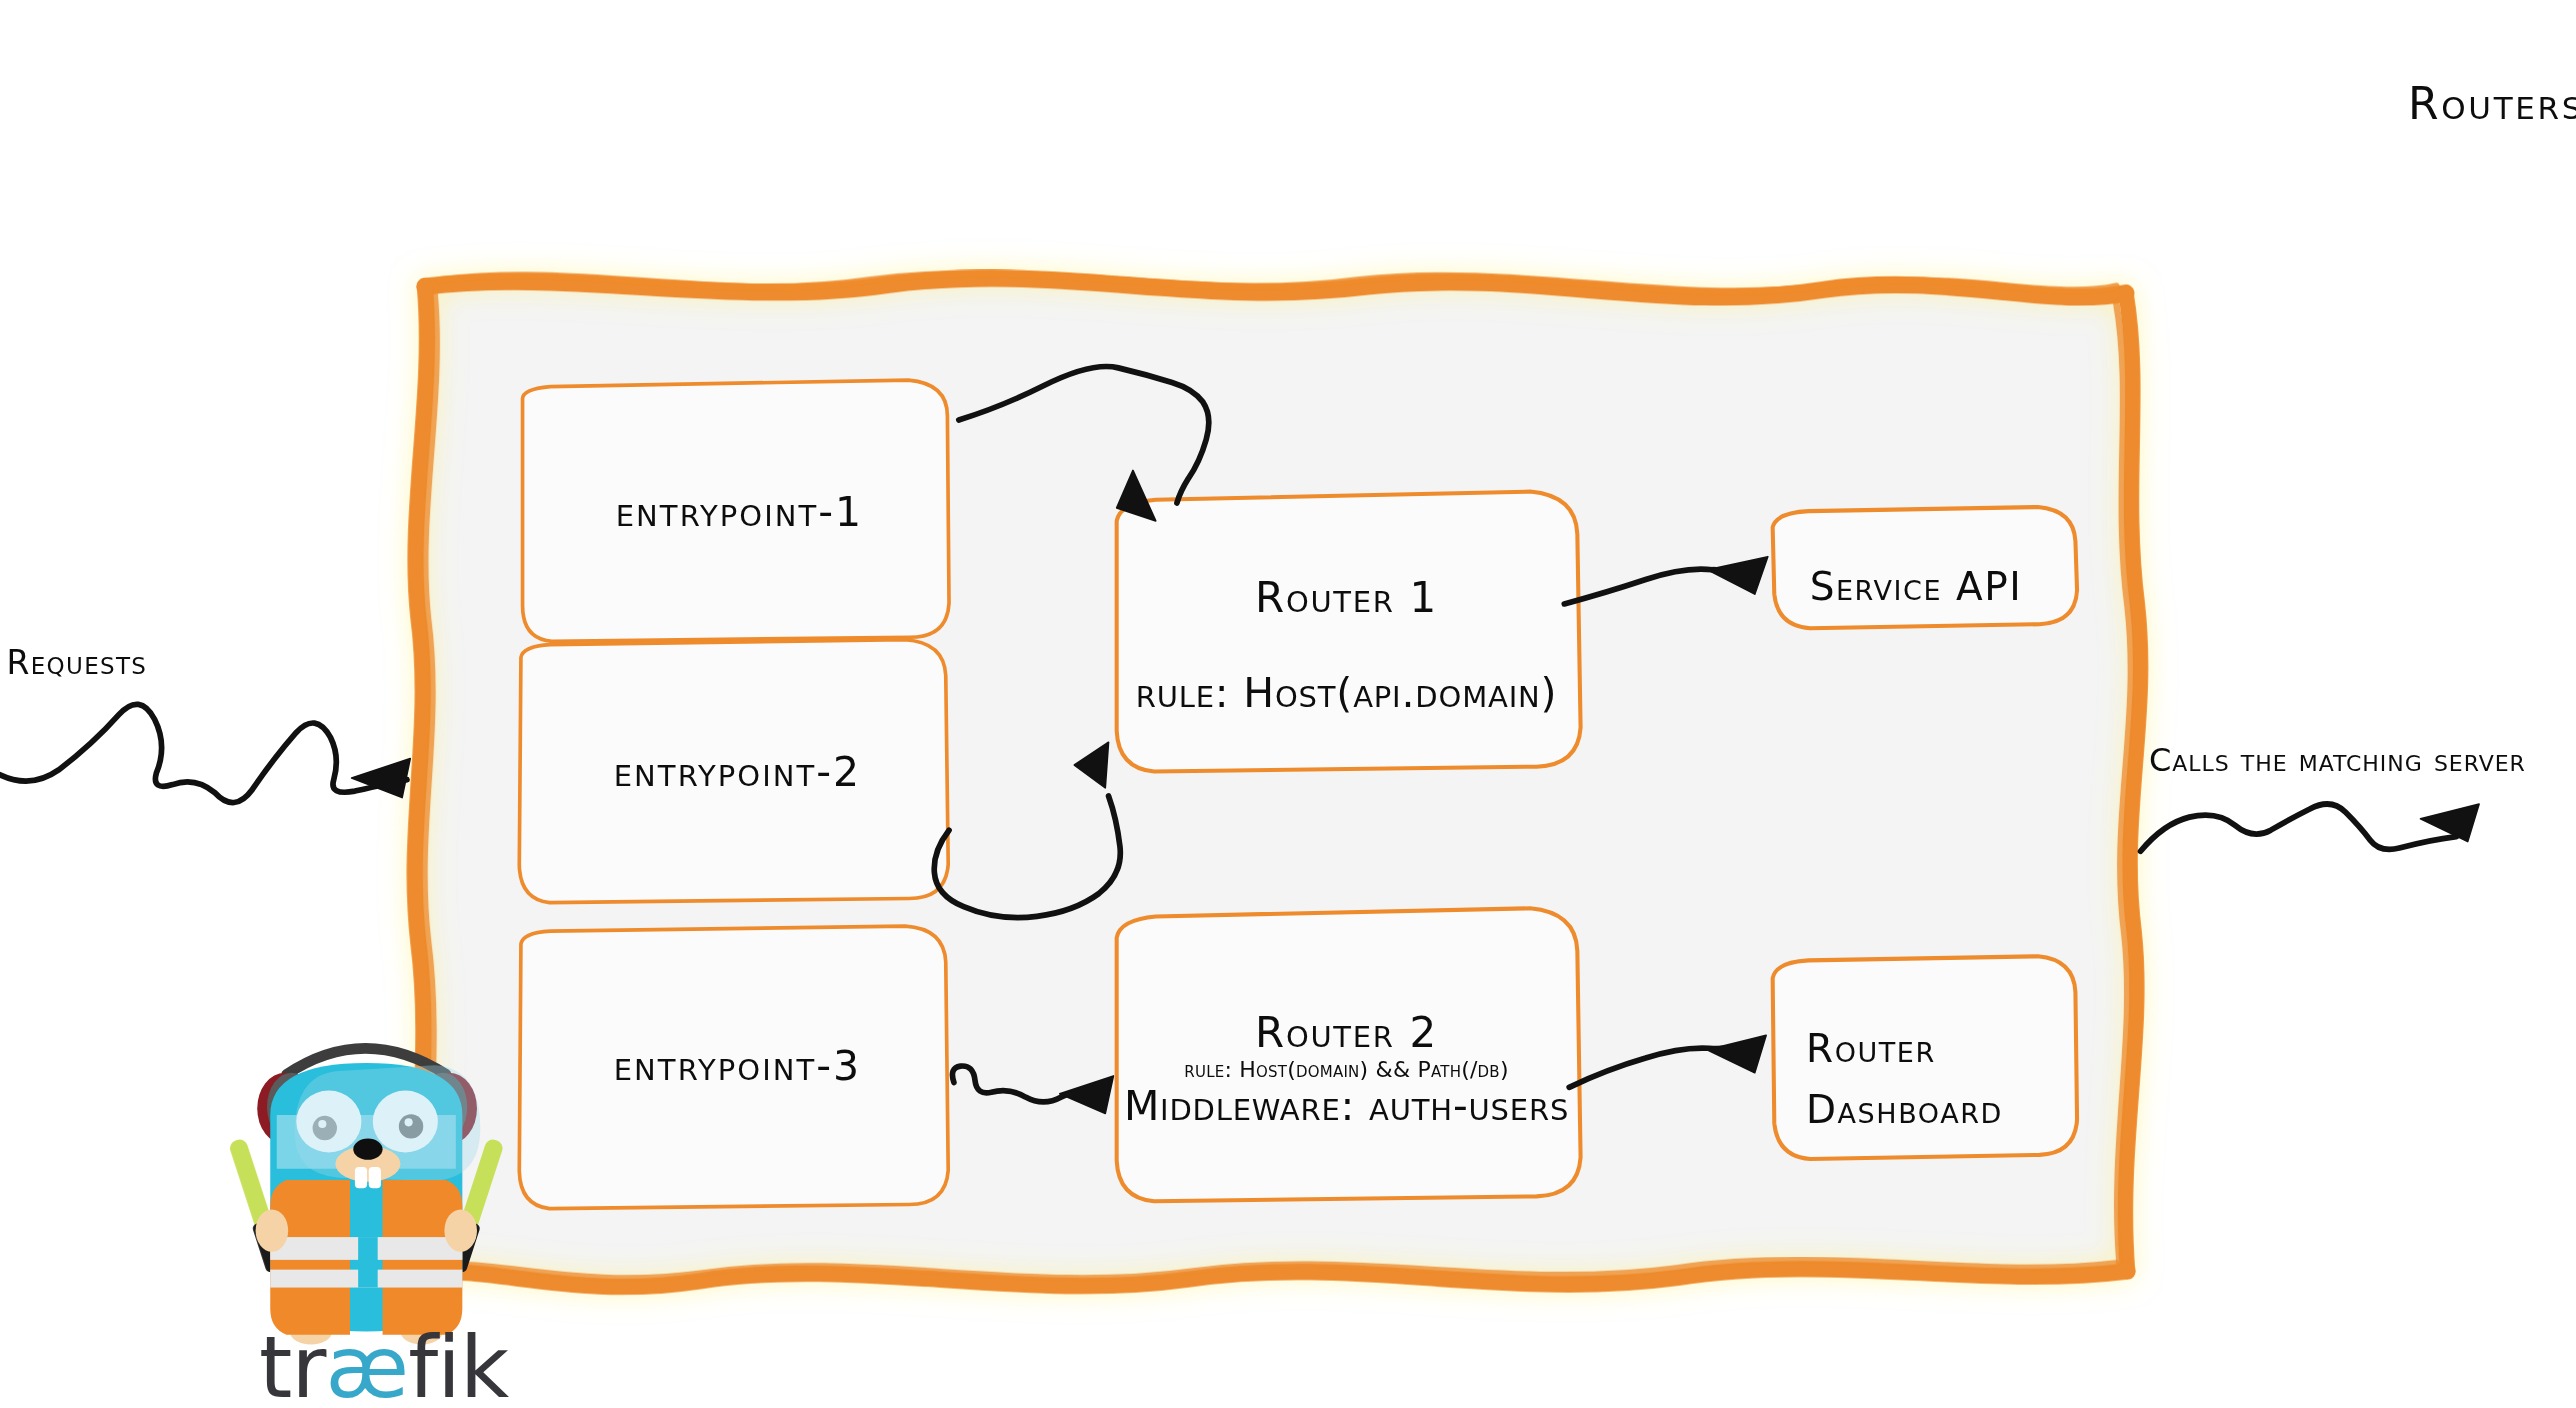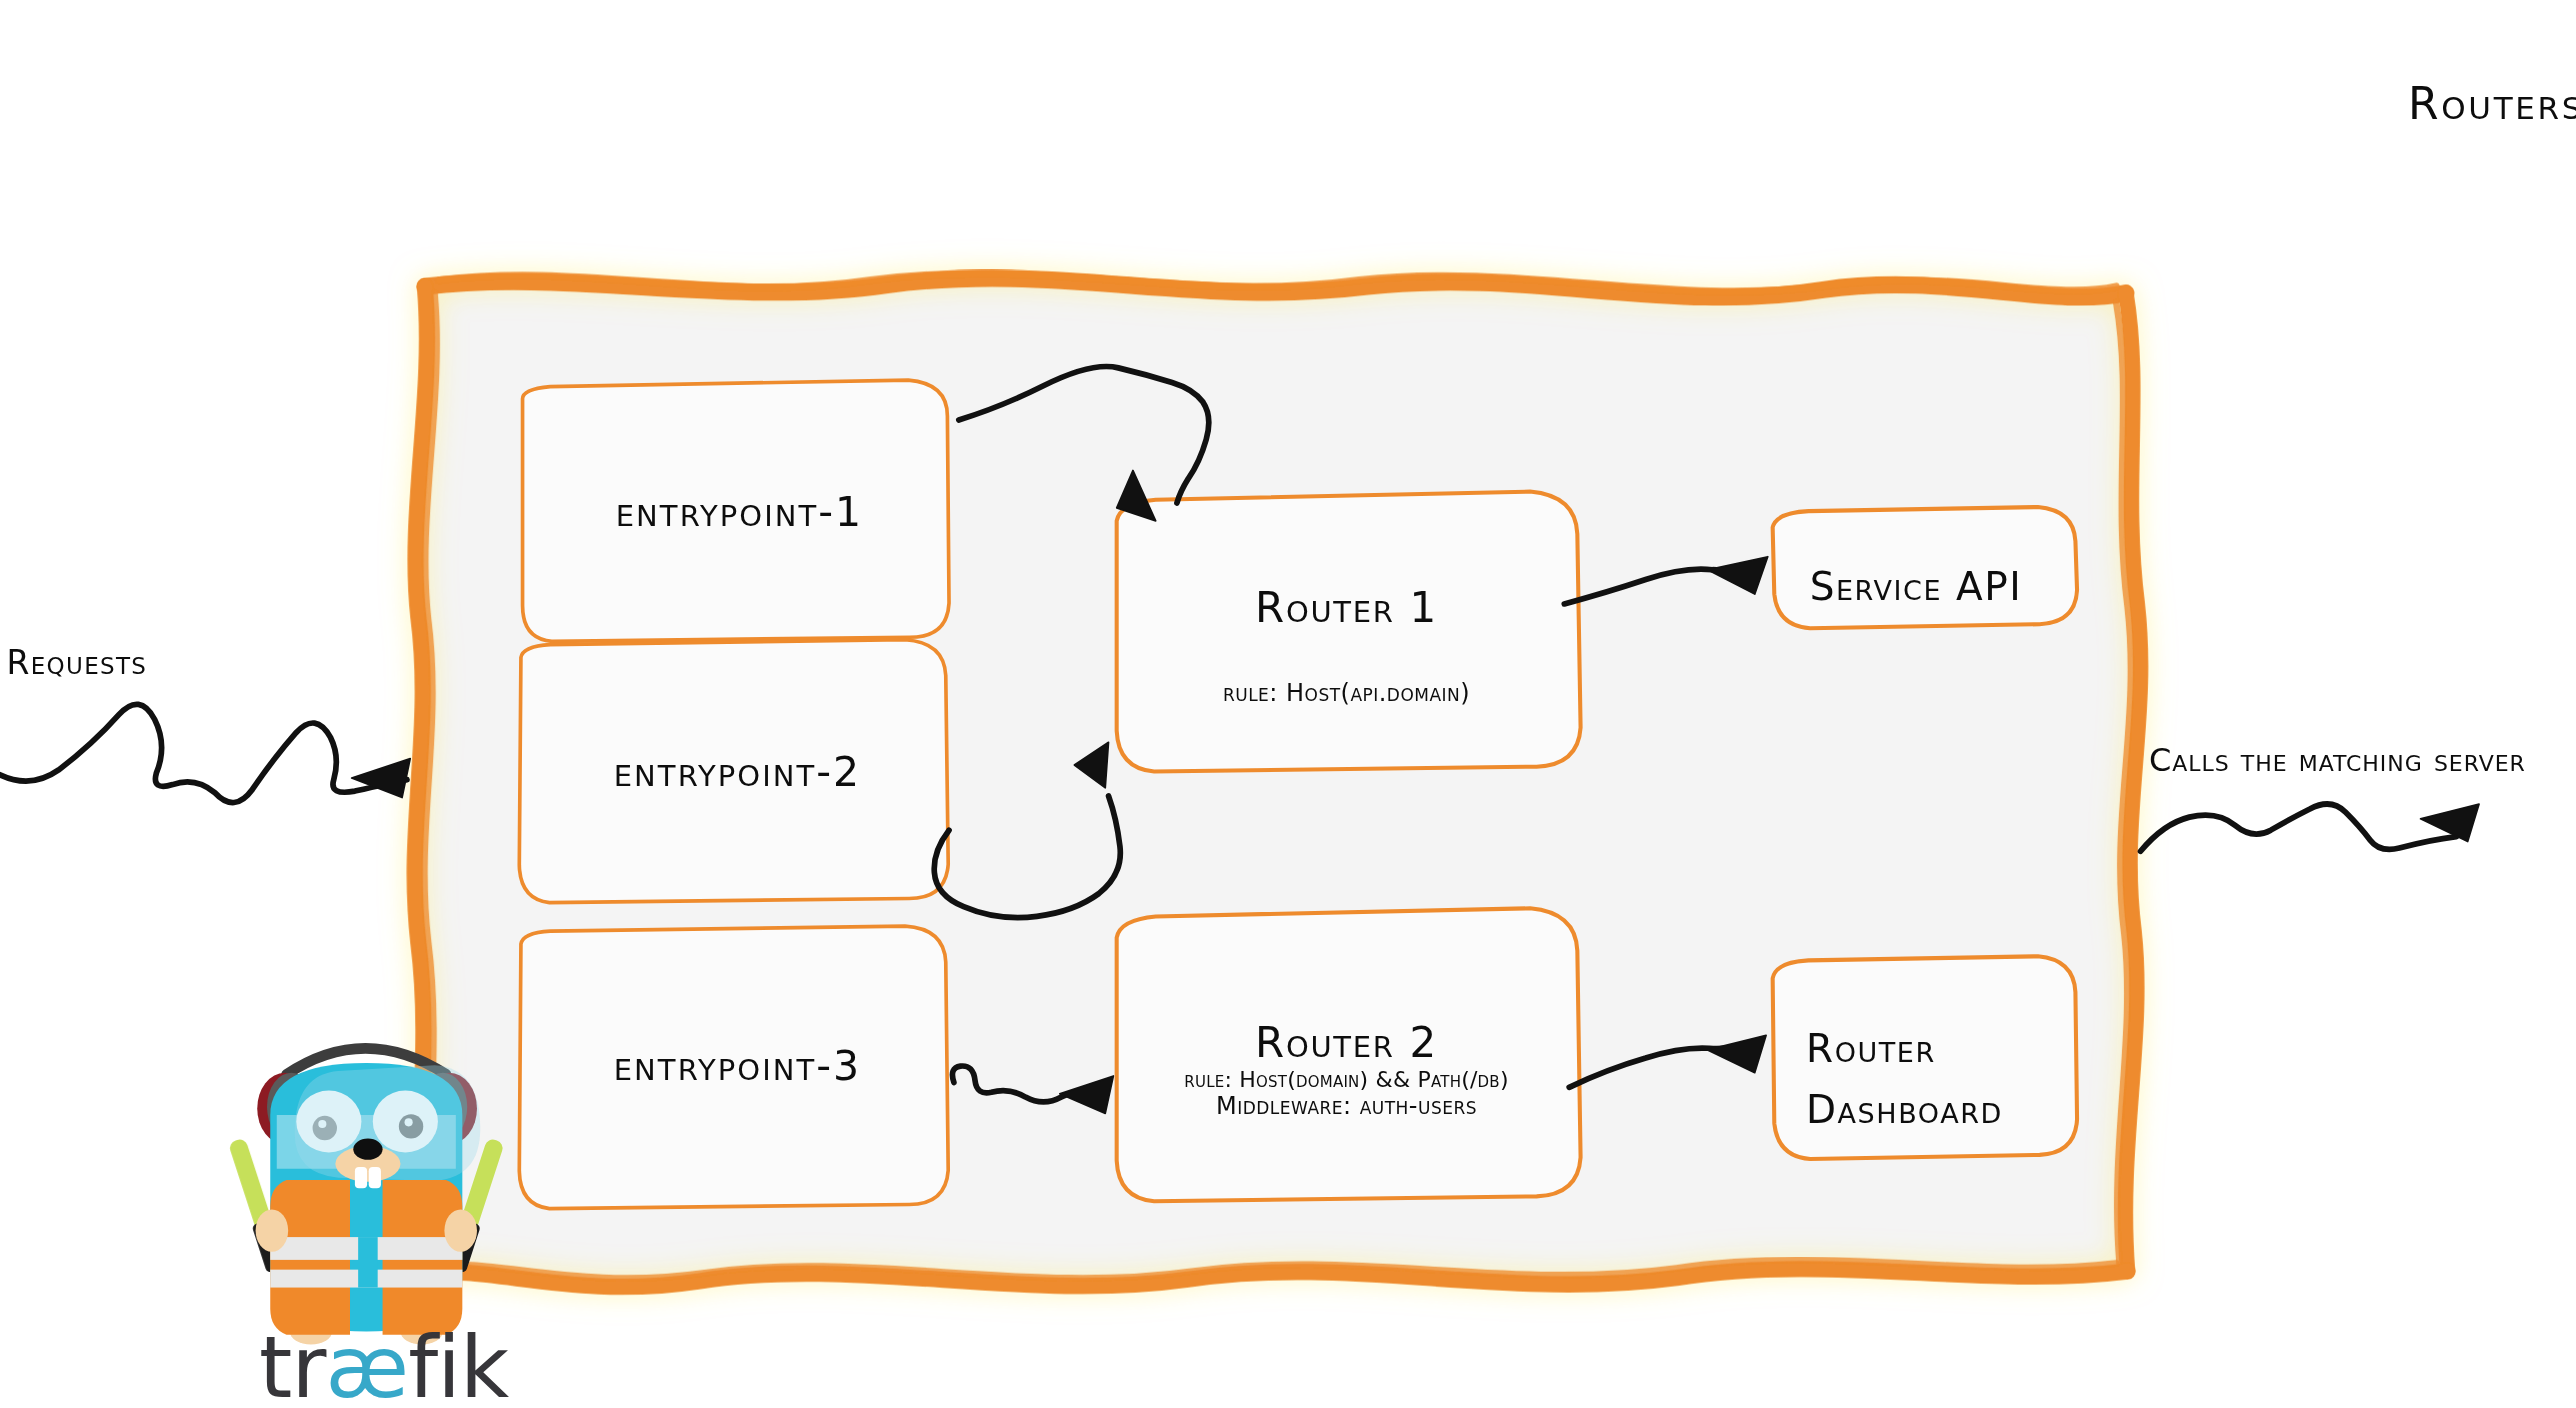--- a/index.html
+++ b/index.html
@@ -58,21 +58,21 @@
     position: absolute;
     display: flex;
     flex-direction: column;
     align-items: center;
     justify-content: center;
     text-align: left;
     pointer-events: none;
   }
   .ep-text { font-size: 41px; letter-spacing: 0.05em; }
   .router-title { font-size: 42px; letter-spacing: 0.04em; }
-  .router-rule { font-size: 24px; letter-spacing: 0.02em; }
+  .router-rule { font-size: 41px; letter-spacing: 0.02em; }
   .router-rule-sm { font-size: 22px; letter-spacing: 0.01em; }
   .service-text { font-size: 39px; letter-spacing: 0.04em; line-height: 1.22; }
 
   #traefik-wordmark {
     position: absolute;
     left: 259px;
     top: 1325px;
     font-family: "DejaVu Sans", sans-serif;
     font-size: 85px;
     font-weight: 400;

